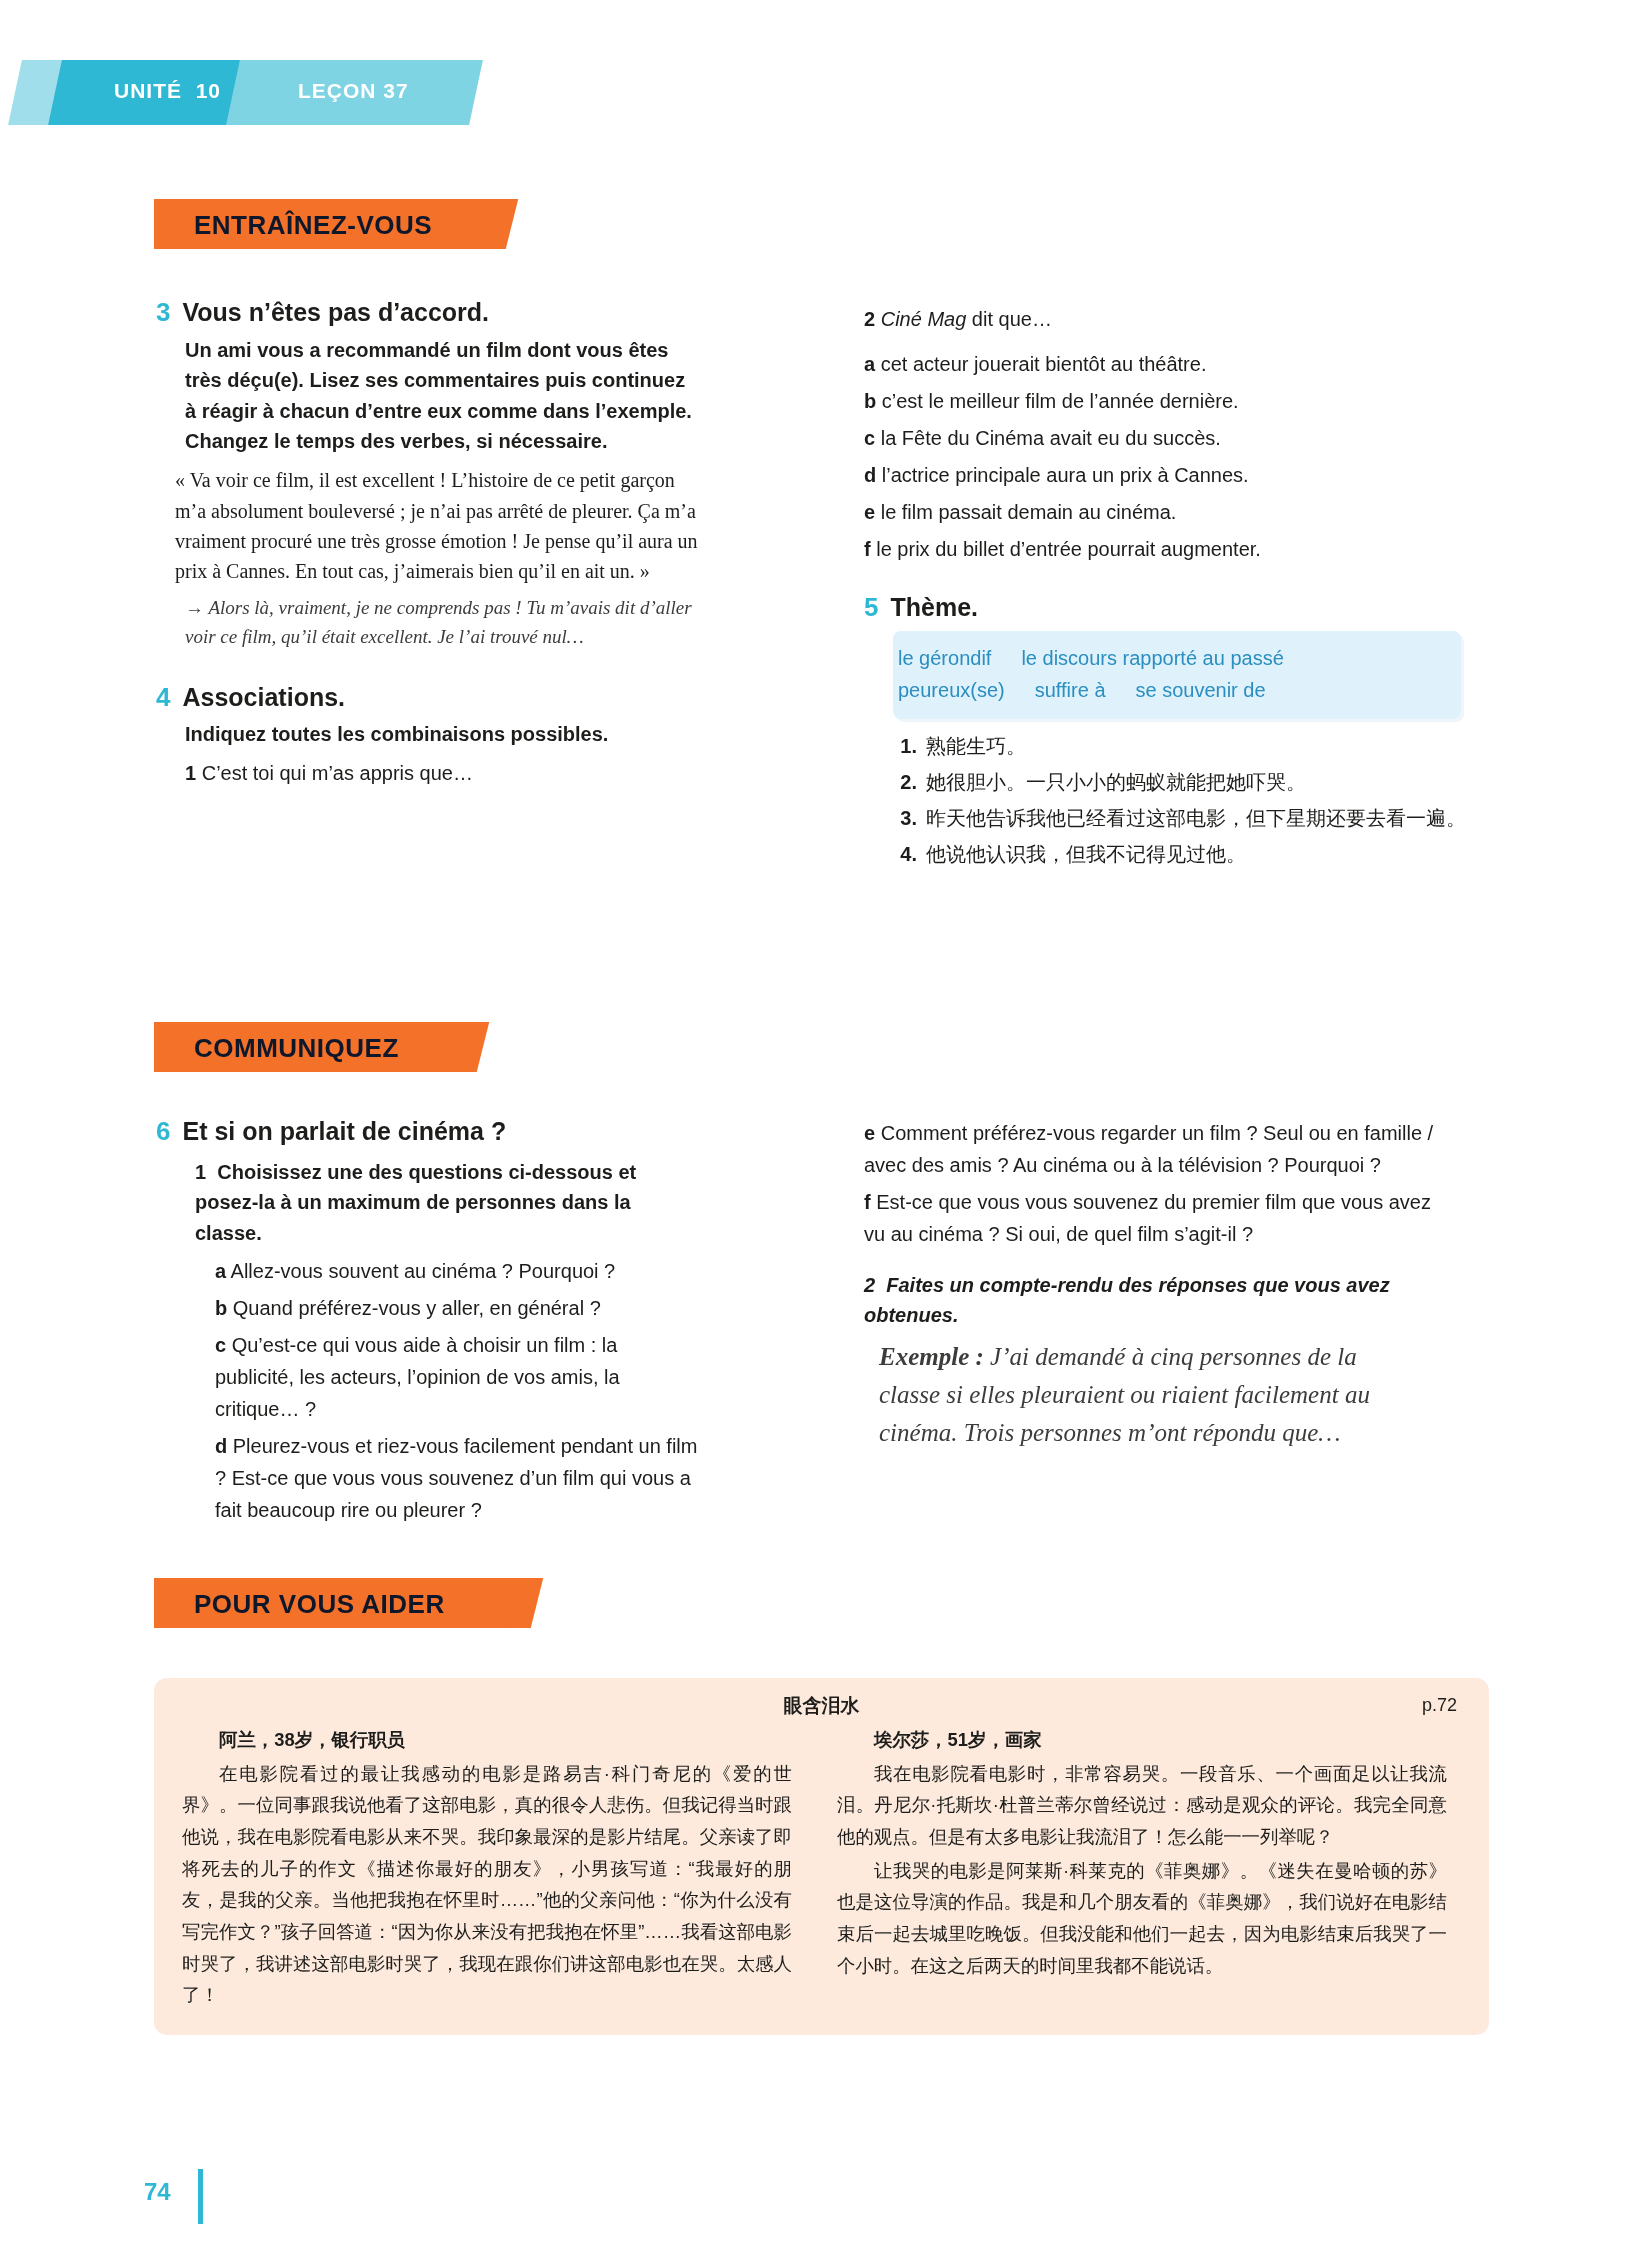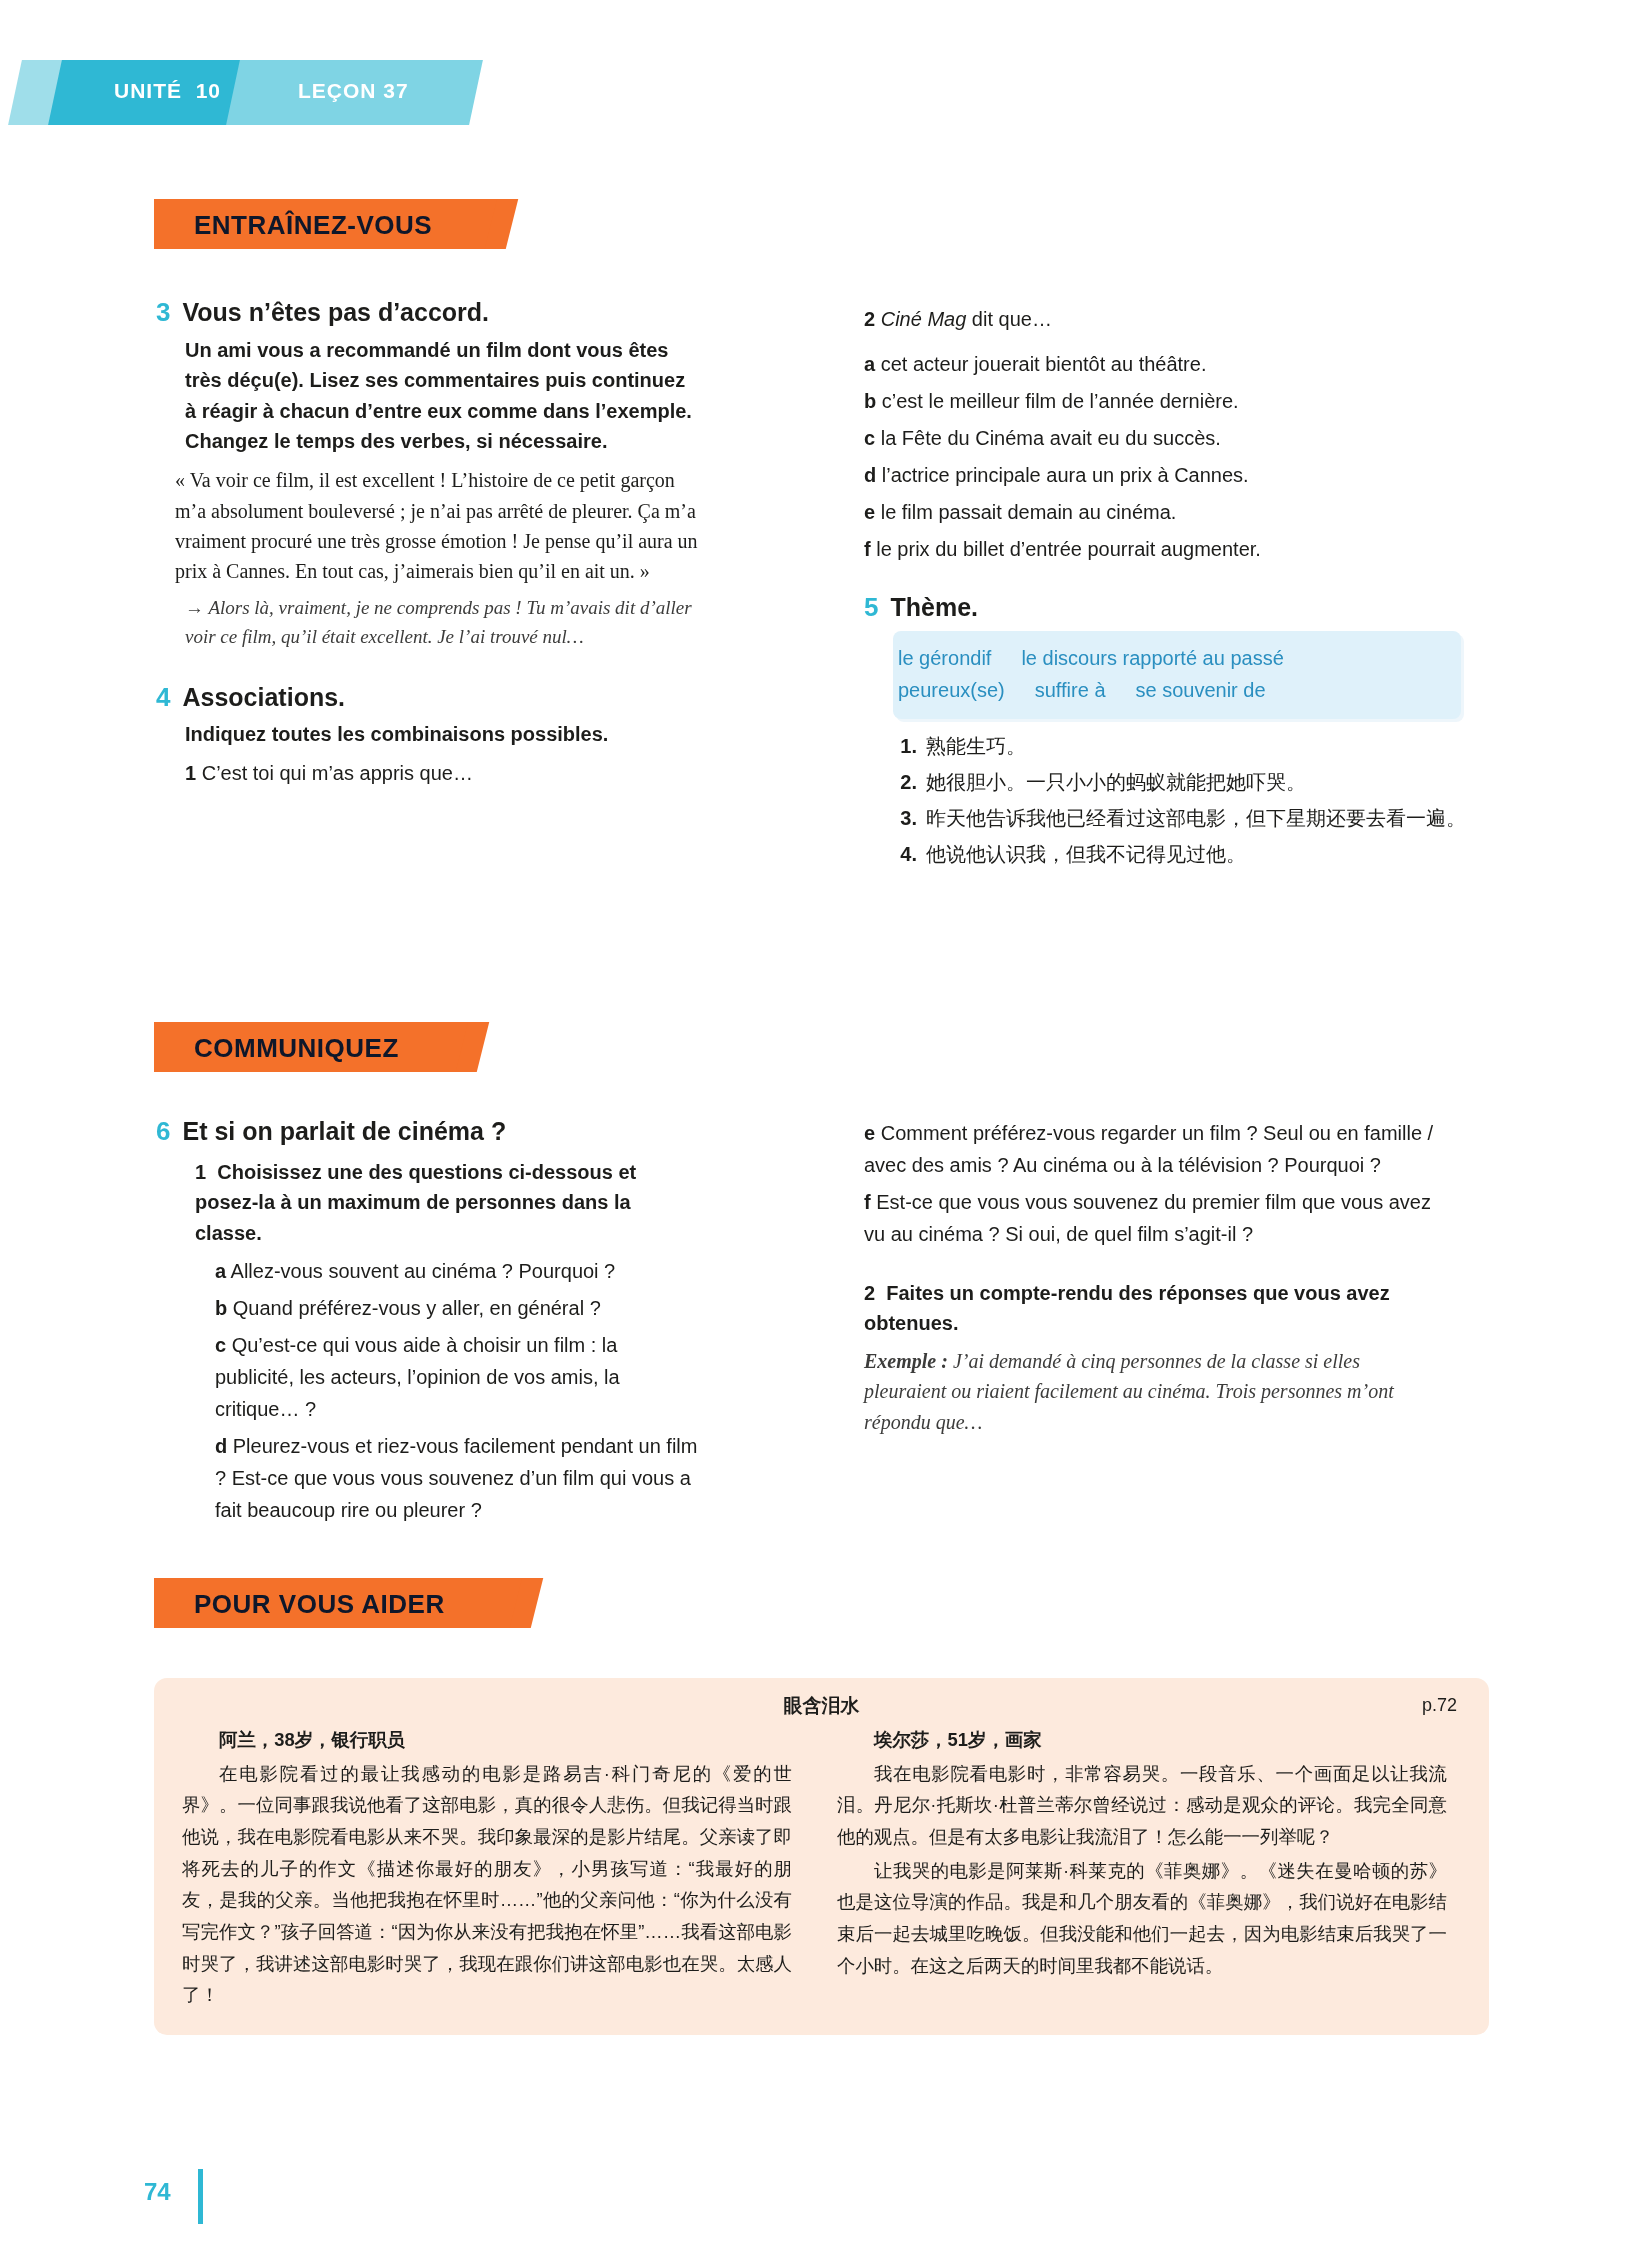--- a/index.html
+++ b/index.html
@@ -354,25 +354,25 @@
     <p class="answer-line"><b>d</b> <span>Pleurez-vous et riez-vous facilement pendant un film ? Est-ce que vous vous souvenez d’un film qui vous a fait beaucoup rire ou pleurer ?</span></p>
   </div>
 </div>
 
 <div class="col col-right" style="top:1117px;">
   <div style="width:571px;">
     <p class="answer-line"><b>e</b> <span>Comment préférez-vous regarder un film ? Seul ou en famille / avec des amis ? Au cinéma ou à la télévision ? Pourquoi ?</span></p>
     <p class="answer-line"><b>f</b> <span>Est-ce que vous vous souvenez du premier film que vous avez vu au cinéma ? Si oui, de quel film s’agit-il ?</span></p>
   </div>
 
-  <p class="bold-instr" style="margin-top:28px; width:556px;">
+  <p class="bold-instr" style="margin-top:20px; width:556px;font-style:italic;">
     <span>2</span>&nbsp;&nbsp;<span>Faites un compte-rendu des réponses que vous avez obtenues.</span>
   </p>
 
-  <p class="para italic serif-quote" style="width:541px; font-size:20px;">
+  <p class="para italic serif-quote" style="margin-left:15px; width:541px; font-size:25px;">
     <b style="font-style:italic;">Exemple :</b><span> J’ai demandé à cinq personnes de la classe si elles pleuraient ou riaient facilement au cinéma. Trois personnes m’ont répondu que…</span>
   </p>
 </div>
 
 <div class="section-tab" style="left:154px; top:1578px; width:392px;">
   <div class="bg-main" style="width:372px;"></div>
   <div class="bg-skew" style="left:362px;"></div>
   <div class="label">POUR VOUS AIDER</div>
 </div>
 

